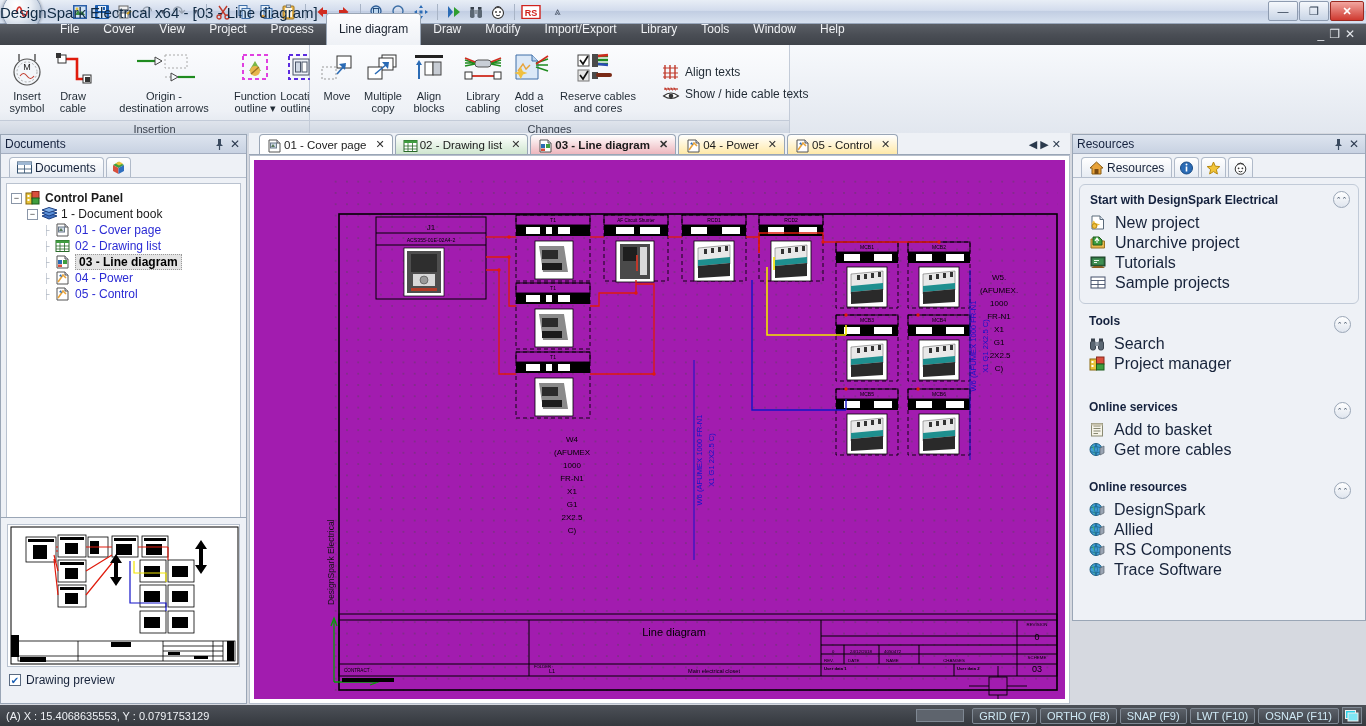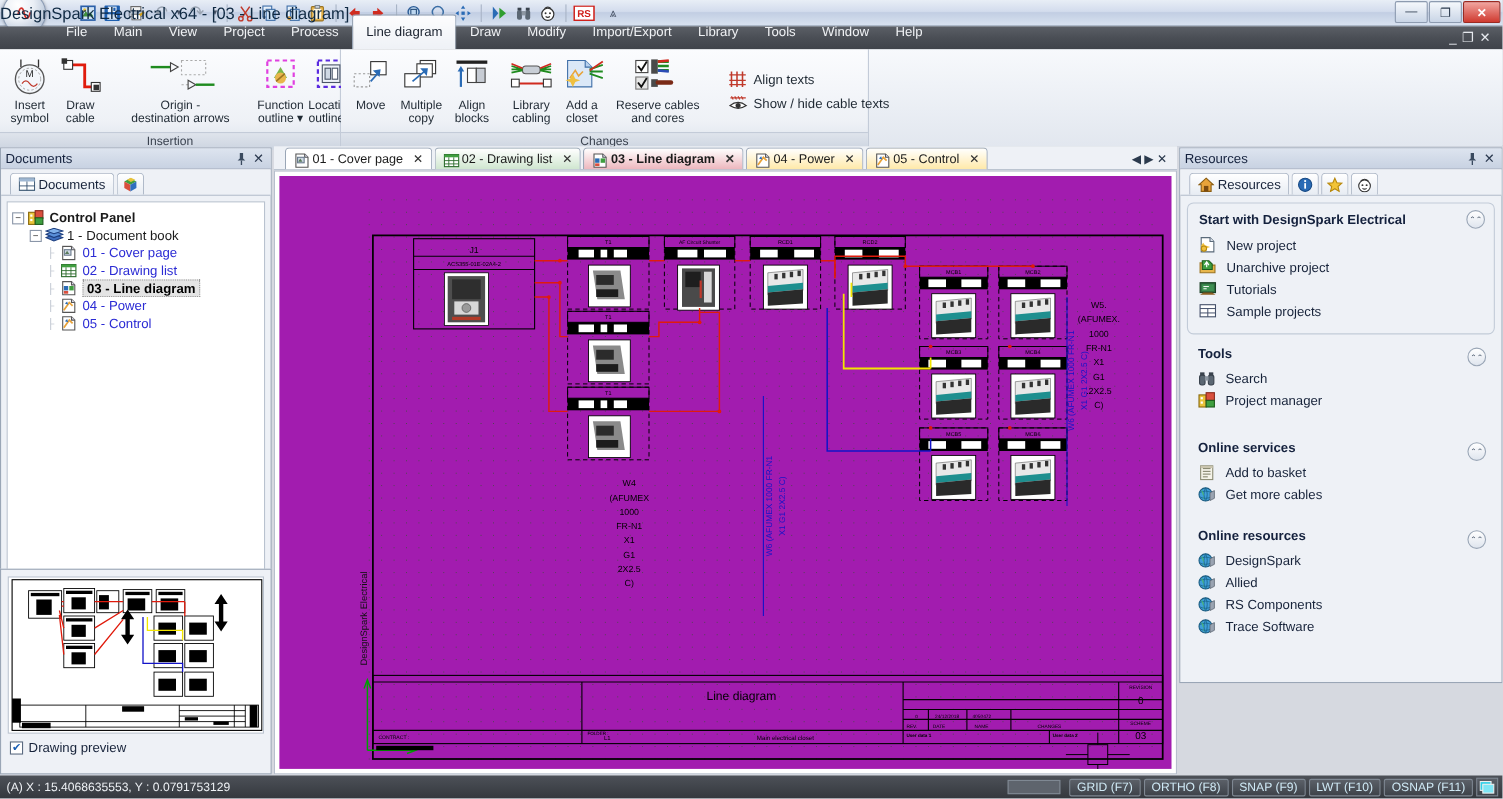--- a/index.html
+++ b/index.html
@@ -145,21 +145,21 @@
   .res-card {
     margin:6px; background:#eef1f6; border:1px solid #c2cbd8; border-radius:6px;
     padding:8px 10px 10px; position:relative;
   }
   .res-h { font-size:12px; font-weight:bold; color:#14213d; margin-bottom:6px; }
   .collapse {
     position:absolute; right:8px; top:6px; width:17px; height:17px; border-radius:50%;
     border:1px solid #9aa6b6; background:linear-gradient(to bottom,#ffffff,#dfe5ee);
     font-size:9px; display:flex; align-items:center; justify-content:center; color:#3a4a5f;
   }
-  .res-item { display:flex; align-items:center; gap:8px; height:20px; font-size:12px; color:#17233a;}
+  .res-item { display:flex; align-items:center; gap:8px; height:20px; font-size:16px; color:#17233a;}
   .res-item .ri { width:17px; height:16px; flex:none; position:relative; }
 
   
   .doctabs {
     position:absolute; left:249px; top:133px; width:821px; height:22px;
     background:#eef1f6; display:flex; align-items:flex-end; padding-left:10px;
     border-bottom:1px solid #9aa6b6;
   }
   .dtab {
     display:flex; align-items:center; gap:4px; height:20px; padding:0 7px;
@@ -344,21 +344,21 @@
     </div>
   </div>
 
   <div class="menubar">
     <div class="spacer"></div>
     <div id="menu-items" style="display:flex;align-items:flex-end;height:21px;">
         <div class="menu-item">
           <span>File</span>
         </div>
         <div class="menu-item">
-          <span>Main</span>
+          <span>Cover</span>
         </div>
         <div class="menu-item">
           <span>View</span>
         </div>
         <div class="menu-item">
           <span>Project</span>
         </div>
         <div class="menu-item">
           <span>Process</span>
         </div>

